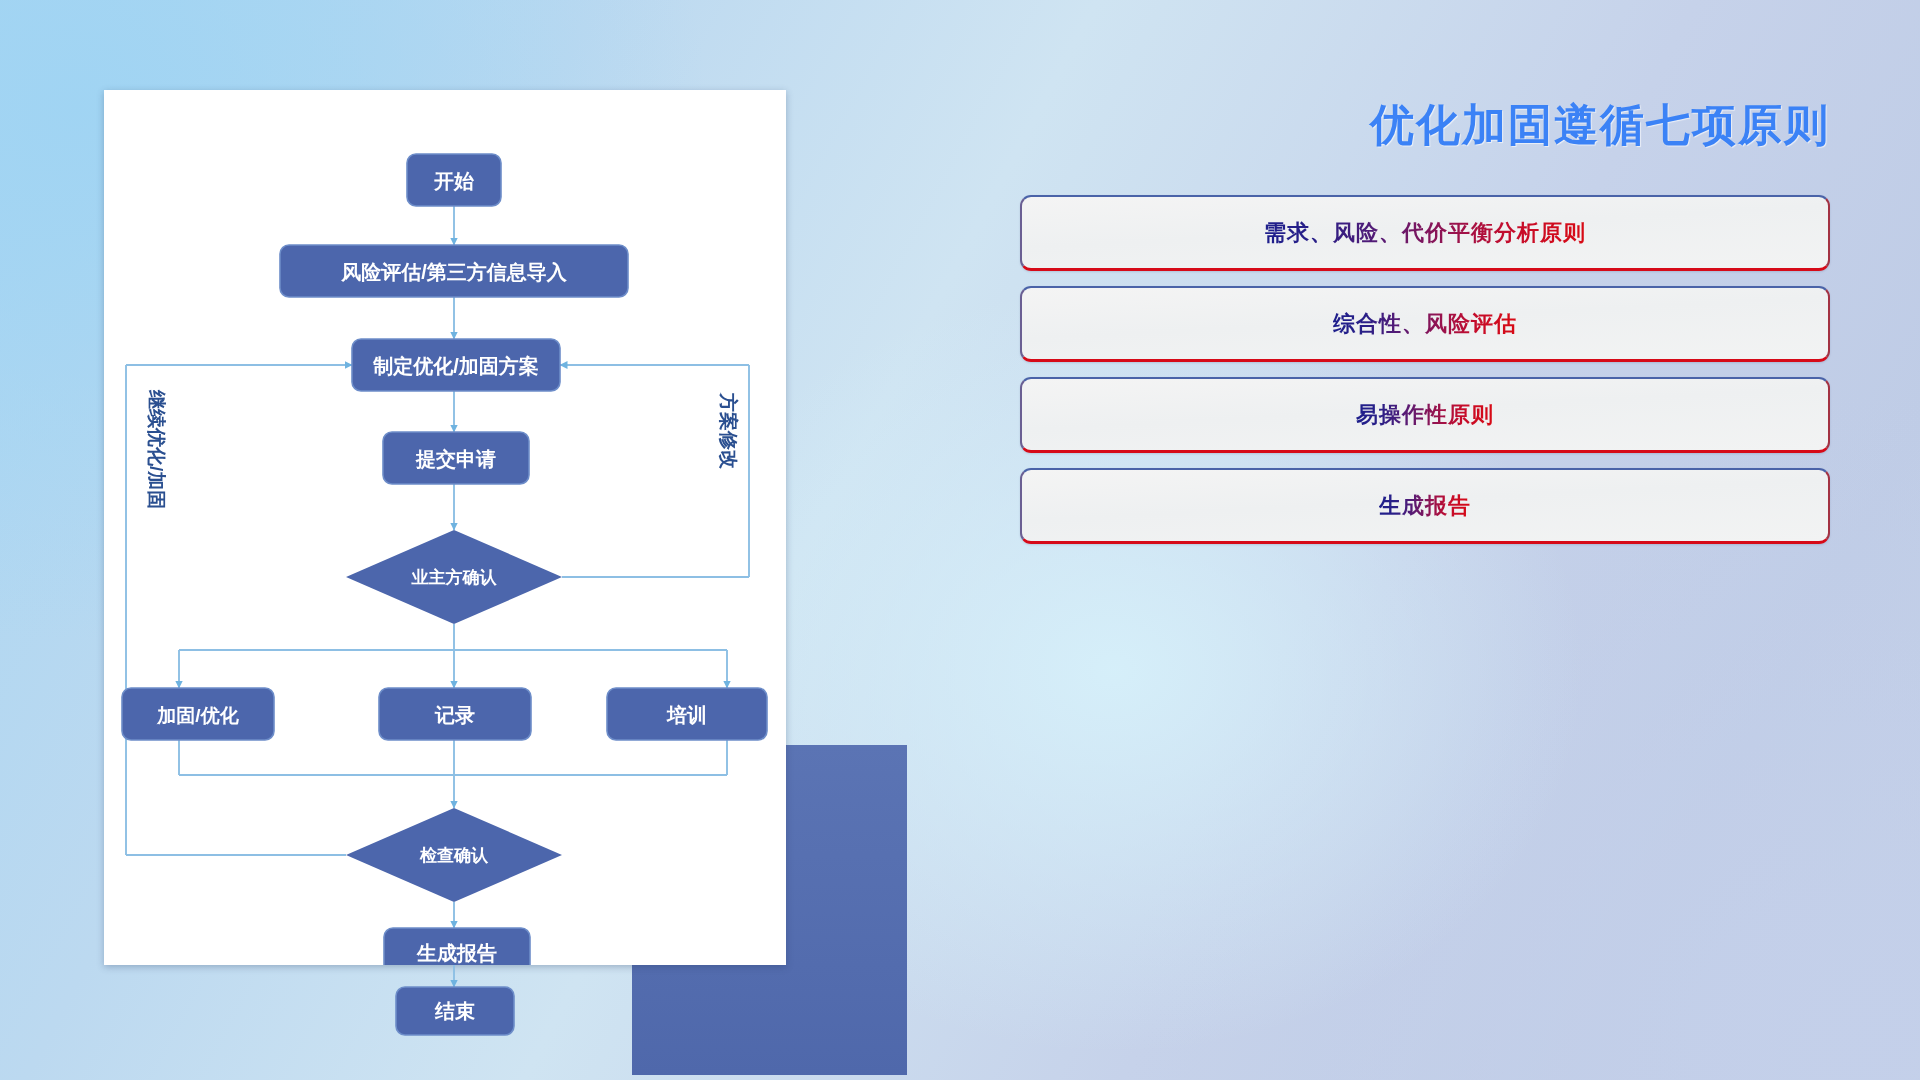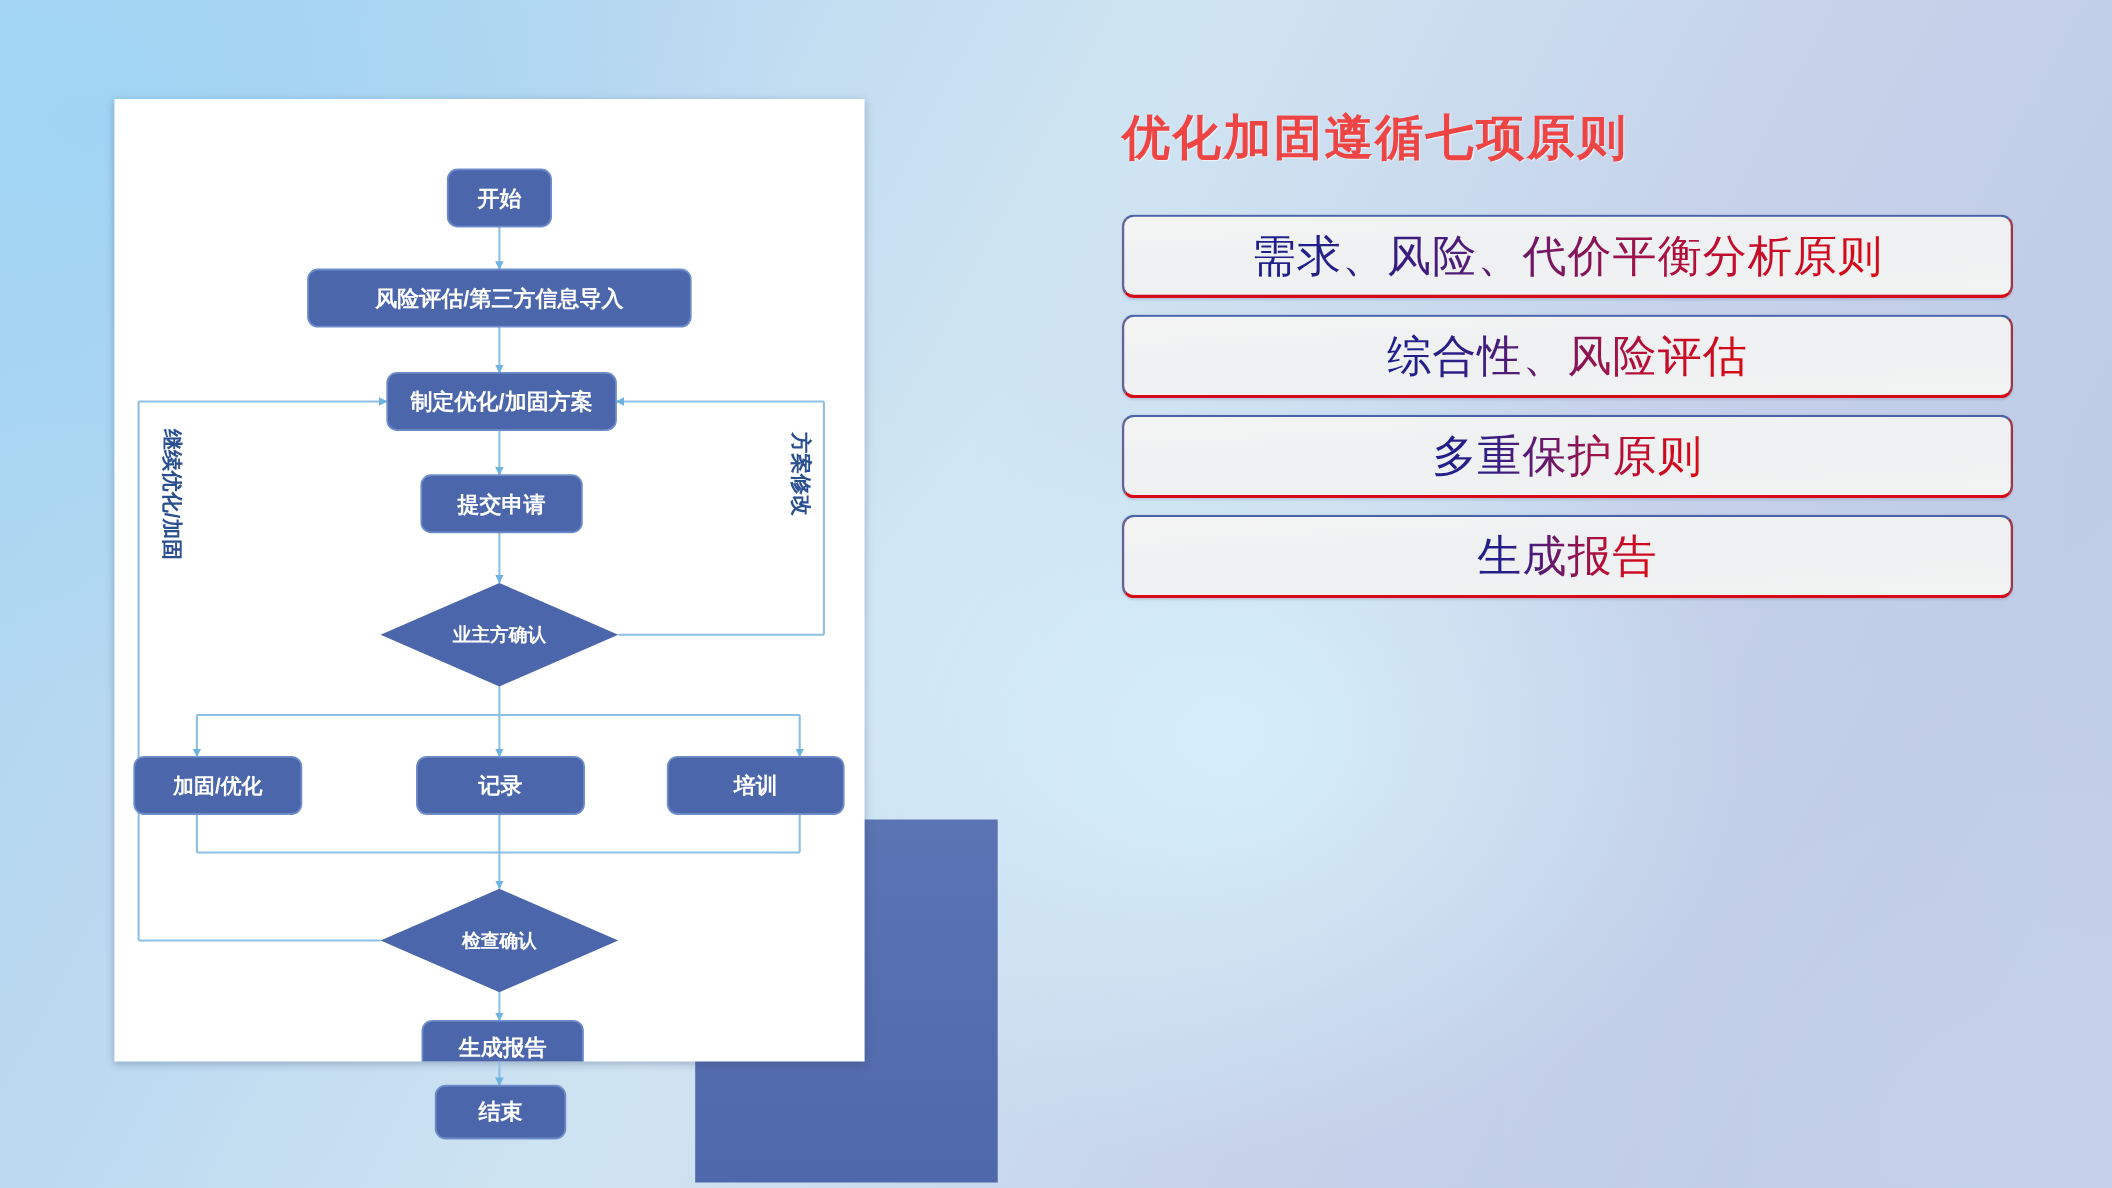--- a/index.html
+++ b/index.html
@@ -65,22 +65,22 @@
   
   #principles-panel {
     position: absolute;
     left: 1020px; top: 96px;
     width: 810px;
   }
 
   #principles-title {
     font-size: 44px;
     font-weight: bold;
-    color: #ef4444;
-    text-align: left;
+    color: #3b82f6;
+    text-align: right;
     letter-spacing: 2px;
     text-shadow: 1px 1px 1px rgba(255,255,255,0.65);
     margin-bottom: 40px;
   }
 
   #principle-list { display: block; }
 
   .principle-item {
     position: relative;
     height: 76px;
@@ -91,22 +91,22 @@
     border-left: 2px solid #6a5f93;
     border-right: 2px solid #a33243;
     border-bottom: 3px solid #d60a18;
     box-shadow: 0 1px 2px rgba(60,80,120,0.18);
     display: flex;
     align-items: center;
     justify-content: center;
   }
 
   .principle-label {
-    font-size: 40px;
-    font-weight: normal;
+    font-size: 22px;
+    font-weight: bold;
     letter-spacing: 1px;
     background-image: linear-gradient(90deg,
         #1e1f8c 0%, #2a1f87 18%, #5c1a72 38%,
         #96134f 58%, #c40c2c 76%, #d80a14 100%);
     -webkit-background-clip: text;
     background-clip: text;
     color: transparent;
     -webkit-text-fill-color: transparent;
   }
 </style>
@@ -233,19 +233,19 @@
   <div id="principles-title">优化加固遵循七项原则</div>
 
   <div id="principle-list">
     <div class="principle-item">
       <span class="principle-label">需求、风险、代价平衡分析原则</span>
     </div>
     <div class="principle-item">
       <span class="principle-label">综合性、风险评估</span>
     </div>
     <div class="principle-item">
-      <span class="principle-label">多重保护原则</span>
+      <span class="principle-label">易操作性原则</span>
     </div>
     <div class="principle-item">
       <span class="principle-label">生成报告</span>
     </div>
   </div>
 </div>
 
 </body></html>

